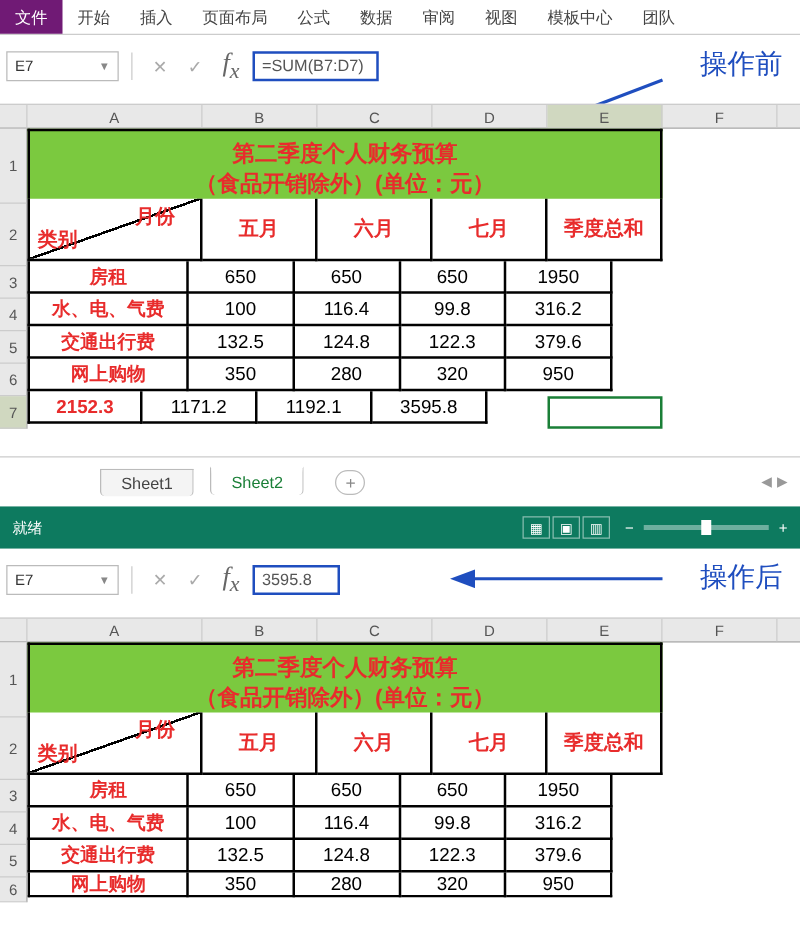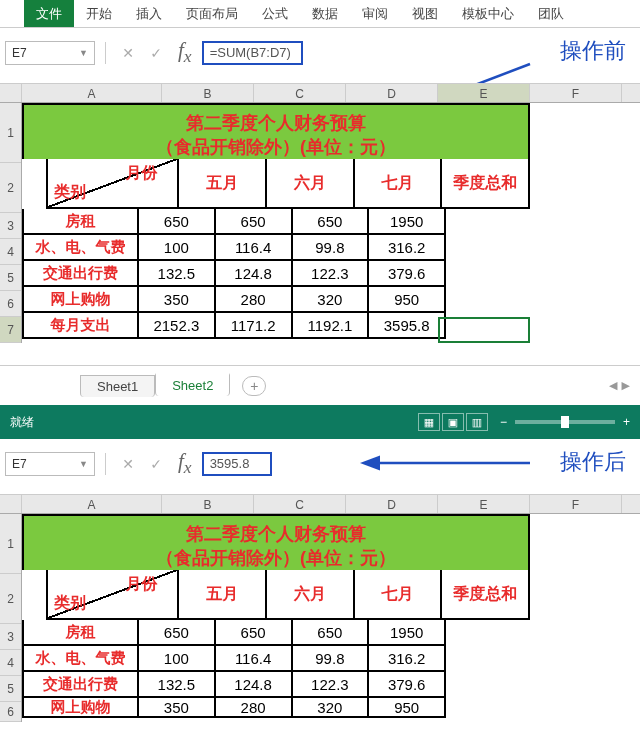--- a/index.html
+++ b/index.html
@@ -1,20 +1,20 @@
 <!DOCTYPE html>
 <html><head>
 <meta charset="utf-8">
 <style>
   * { box-sizing: border-box; margin: 0; padding: 0; }
   body { font-family: "Microsoft YaHei", Arial, sans-serif; font-size: 13px; background: #fff; width: 640px; }
 
   .ribbon { display: flex; background: #fff; border-bottom: 1px solid #ccc; height: 28px; align-items: stretch; }
   .ribbon .tab { padding: 5px 12px; color: #444; cursor: pointer; font-size: 13px; }
-  .ribbon .tab.active { background: #15803d; color: #fff; margin-left: 24px; }
+  .ribbon .tab.active { background: #701a75; color: #fff; }
 
   .fbar { display: flex; align-items: center; padding: 10px 5px 16px 5px; background: #fff; gap: 4px; position: relative; }
   .name-box { width: 90px; height: 24px; border: 1px solid #bbb; display: flex; align-items: center; padding: 0 6px; font-size: 12px; color: #333; justify-content: space-between; }
   .name-box .dd { color: #888; font-size: 9px; }
   .divider-v { width: 1px; height: 22px; background: #ccc; margin: 0 6px; }
   .fx-btn { width: 24px; height: 22px; display: flex; align-items: center; justify-content: center; color: #aaa; font-size: 14px; }
   .fx-label { font-style: italic; font-family: "Times New Roman", serif; font-size: 21px; color: #666; padding: 0 6px; }
   .formula-val { border: 2px solid #1f4ebf; padding: 2px 10px 2px 6px; font-size: 13px; color: #555; height: 24px; display: flex; align-items: center; min-width: 100px; }
   .anno { position: absolute; right: 14px; top: 8px; color: #1f4ebf; font-size: 22px; font-weight: 400; }
 
@@ -27,36 +27,36 @@
 
   .rows { display: flex; }
   .row-headers { width: 22px; display: flex; flex-direction: column; background: #e8e8e8; border-right: 1px solid #aaa; }
   .rh { height: 26px; border-bottom: 1px solid #ccc; text-align: center; font-size: 12px; color: #555; line-height: 26px; }
   .rh.tall { height: 60px; line-height: 60px; }
   .rh.med { height: 50px; line-height: 50px; }
   .rh.sel { background: #d0d8c0; }
 
   .cells { flex: 1; position: relative; }
   .title-cell { height: 56px; background: #7bc93f; border: 2px solid #000; border-bottom: none; color: #e82c2c; font-weight: bold; font-size: 18px; text-align: center; padding-top: 6px; line-height: 24px; width: 508px; }
-  .hdr-row { display: flex; height: 50px; width: 508px; padding-left: 24px; }
+  .hdr-row { display: flex; height: 50px; width: 508px; }
   .hdr-row > div { border: 2px solid #000; border-top: none; border-left: none; display: flex; align-items: center; justify-content: center; color: #e82c2c; font-weight: bold; font-size: 16px; }
   .hdr-row > div:first-child { border-left: 2px solid #000; }
   .diag-cell { width: 140px; position: relative; background: linear-gradient(to bottom right, transparent calc(50% - 1px), #000 calc(50% - 1px), #000 calc(50% + 1px), transparent calc(50% + 1px)); }
   .diag-cell .top { position: absolute; top: 4px; right: 20px; }
   .diag-cell .bot { position: absolute; bottom: 4px; left: 6px; }
 
-  .data-row { display: flex; height: 26px; width: 424px; }
+  .data-row { display: flex; height: 26px; width: 468px; }
   .data-row > div { border: 2px solid #000; border-top: none; border-left: none; display: flex; align-items: center; justify-content: center; font-size: 15px; }
   .data-row > div:first-child { border-left: 2px solid #000; color: #e82c2c; font-weight: bold; }
   .data-row.last > div:first-child { font-size: 15px; }
   .w0 { width: 140px; } .w1 { width: 92px; } .w2 { width: 92px; } .w3 { width: 92px; } .w4 { width: 92px; }
 
   .sel-box { position: absolute; border: 2px solid #1a7f37; pointer-events: none; }
 
-  .sheet-tabs { display: flex; align-items: center; height: 40px; background: #fff; border-top: 1px solid #ccc; padding-left: 80px; gap: 0; position: relative; }
+  .sheet-tabs { display: flex; align-items: center; height: 40px; background: #fff; border-top: 1px solid #ccc; padding-left: 80px; gap: 13px; position: relative; }
   .sheet-tab { padding: 3px 16px; border: 1px solid #bbb; border-bottom: none; background: #f4f4f4; font-size: 13px; color: #444; border-radius: 0 0 4px 4px; }
   .sheet-tab.active { background: #fff; color: #1a7f37; border-top: 2px solid #fff; position: relative; top: -1px; }
   .add-sheet { width: 24px; height: 20px; border: 1px solid #bbb; border-radius: 10px; display: flex; align-items: center; justify-content: center; margin-left: 12px; font-size: 14px; color: #888; }
   .tab-nav { position: absolute; right: 10px; display: flex; gap: 4px; }
   .tab-nav span { color: #999; font-size: 11px; }
 
   .status-bar { height: 34px; background: #0d7a5f; color: #fff; display: flex; align-items: center; padding: 0 10px; font-size: 12px; justify-content: space-between; }
   .status-right { display: flex; align-items: center; gap: 12px; }
   .view-btns { display: flex; gap: 2px; }
   .view-btns span { width: 22px; height: 18px; border: 1px solid rgba(255,255,255,0.5); display: flex; align-items: center; justify-content: center; font-size: 11px; }
@@ -160,21 +160,20 @@
           <div class="w4">379.6</div>
         </div>
       <div class="data-row">
           <div class="w0">网上购物</div>
           <div class="w1">350</div>
           <div class="w2">280</div>
           <div class="w3">320</div>
           <div class="w4">950</div>
         </div>
       <div class="data-row last">
-          <div class="w0">每月支出</div>
           <div class="w1">2152.3</div>
           <div class="w2">1171.2</div>
           <div class="w3">1192.1</div>
           <div class="w4">3595.8</div>
         </div>
       <div class="sel-box" style="left:416px;top:214px;width:92px;height:26px;"></div>
     </div>
   </div>
 </div>
 

